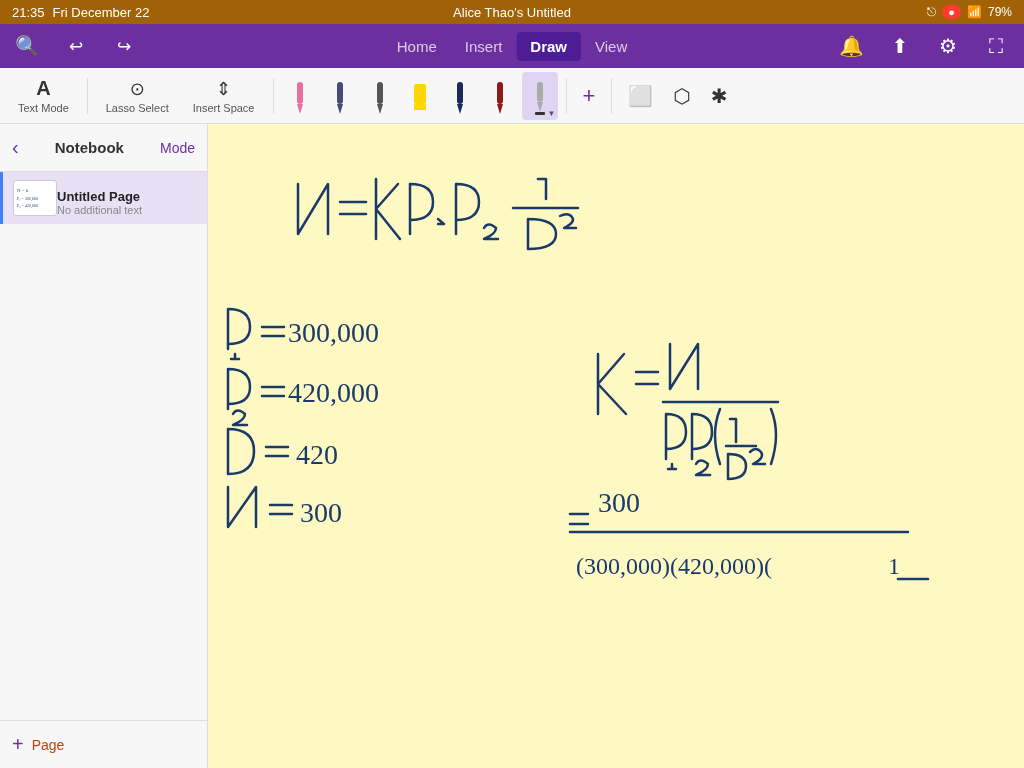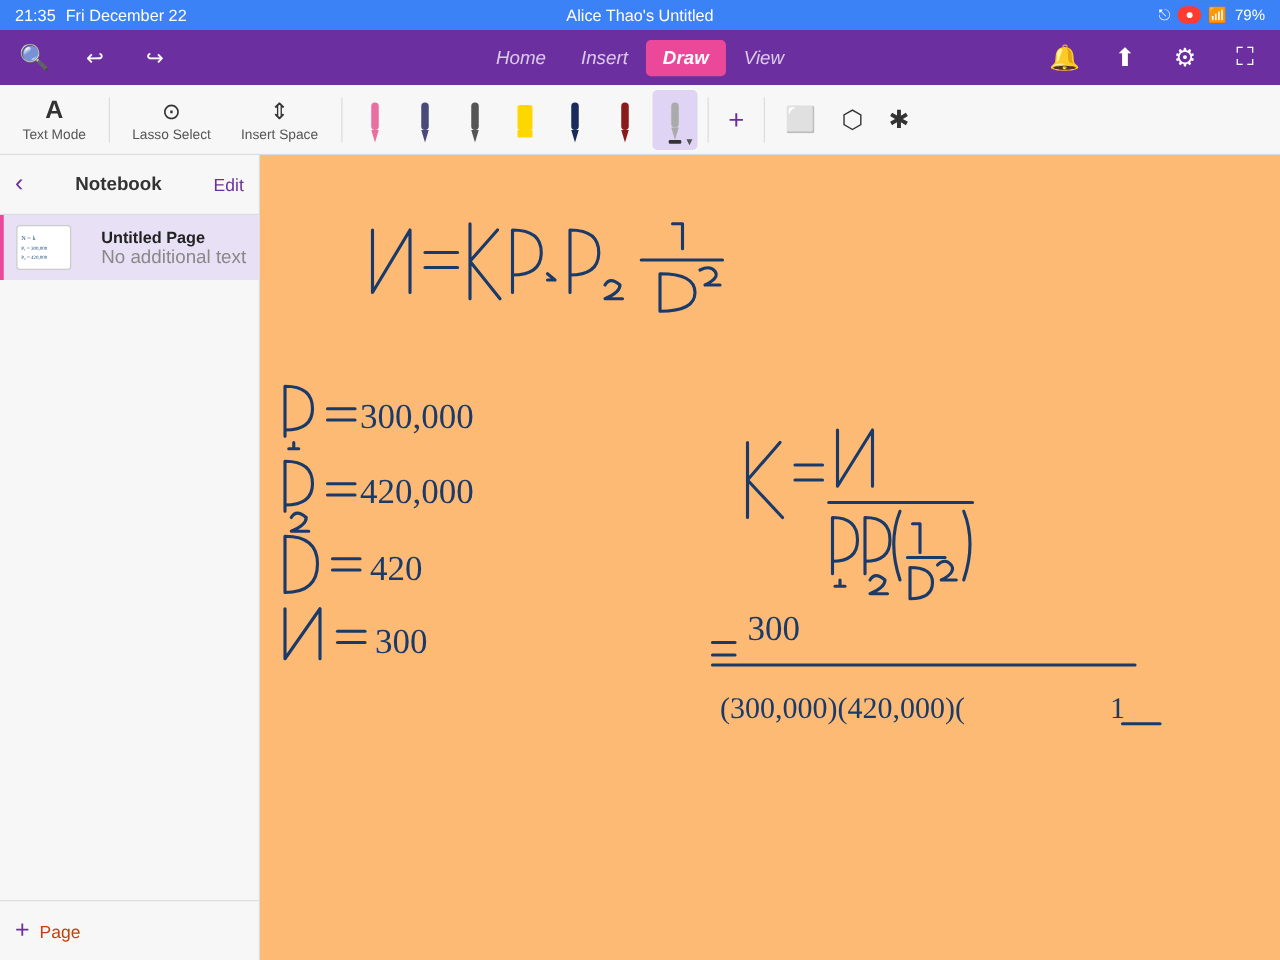--- a/index.html
+++ b/index.html
@@ -1,20 +1,20 @@
 <!DOCTYPE html>
 <html><head>
   <meta charset="utf-8">
   <style>
     * { box-sizing: border-box; margin: 0; padding: 0; }
     body { font-family: -apple-system, BlinkMacSystemFont, 'Segoe UI', sans-serif; background: #f0f0f0; width: 1024px; height: 768px; overflow: hidden; }
 
     
     #status-bar {
-      background: #3b82f6;
+      background: #a16207;
       color: white;
       height: 24px;
       display: flex;
       align-items: center;
       justify-content: space-between;
       padding: 0 12px;
       font-size: 13px;
       font-weight: 500;
     }
     #status-bar .status-left { display: flex; gap: 8px; }
@@ -33,24 +33,23 @@
     #nav-bar .nav-left { display: flex; gap: 16px; align-items: center; }
     #nav-bar .nav-center { display: flex; gap: 0; position: absolute; left: 50%; transform: translateX(-50%); }
     #nav-bar .nav-right { display: flex; gap: 16px; align-items: center; margin-left: auto; }
 
     .nav-tab {
       color: rgba(255,255,255,0.75);
       font-size: 15px;
       padding: 6px 14px;
       cursor: pointer;
       border-radius: 4px;
-      font-style: italic;
     }
     .nav-tab.active {
-      background: #ec4899;
+      background: #4c1d95;
       color: white;
       font-weight: 600;
     }
 
     .nav-icon-btn {
       color: white;
       font-size: 20px;
       cursor: pointer;
       width: 32px;
       height: 32px;
@@ -120,59 +119,59 @@
       justify-content: space-between;
       padding: 12px 12px;
       border-bottom: 1px solid #ddd;
     }
     #sidebar-header .back-btn { font-size: 20px; color: #6b2fa0; cursor: pointer; }
     #sidebar-header .notebook-name { font-size: 15px; font-weight: 600; color: #333; }
     #sidebar-header .edit-btn { font-size: 14px; color: #6b2fa0; cursor: pointer; font-weight: 500; }
 
     .page-item {
       display: flex;
-      align-items: center;
+      align-items: flex-end;
       padding: 8px 10px;
       background: #e8e0f5;
-      border-left: 3px solid #ec4899;
-      gap: 24px;
+      border-left: 3px solid #3b82f6;
+      gap: 0;
       cursor: pointer;
     }
     .page-thumbnail {
       width: 44px;
       height: 36px;
       background: white;
       border: 1px solid #ccc;
       border-radius: 3px;
       overflow: hidden;
       flex-shrink: 0;
       display: flex;
       align-items: center;
       justify-content: center;
     }
     .page-info { flex: 1; }
     .page-title { font-size: 13px; font-weight: 600; color: #222; }
-    .page-subtitle { font-size: 15px; color: #888; margin-top: 0; }
+    .page-subtitle { font-size: 11px; color: #888; margin-top: 0; }
 
     #sidebar-footer {
       margin-top: auto;
       padding: 12px;
       border-top: 1px solid #ddd;
       display: flex;
       align-items: center;
       gap: 8px;
       cursor: pointer;
     }
     #sidebar-footer .add-icon { font-size: 20px; color: #6b2fa0; }
     #sidebar-footer .add-label { font-size: 14px; color: #c2410c; }
 
     
     #canvas-area {
       flex: 1;
-      background: #fdba74;
+      background: #fef9c3;
       position: relative;
       overflow: hidden;
     }
 
     #canvas-area svg {
       position: absolute;
       top: 0; left: 0;
       width: 100%; height: 100%;
     }
   </style>
@@ -305,21 +304,21 @@
     <span style="font-size:20px;">✱</span>
   </div>
 </div>
 
 <div id="main">
 
   <div id="sidebar">
     <div id="sidebar-header">
       <div class="back-btn">‹</div>
       <span class="notebook-name">Notebook</span>
-      <span class="edit-btn">Edit</span>
+      <span class="edit-btn">Mode</span>
     </div>
 
     <div class="page-item">
       <div class="page-thumbnail">
         <svg width="40" height="32" viewBox="0 0 40 32">
           <rect width="40" height="32" fill="white"></rect>
           <text x="2" y="10" font-size="5" fill="#1a4a7a" font-family="serif">N = k</text>
           <text x="2" y="18" font-size="4" fill="#1a4a7a" font-family="serif">P₁ = 300,000</text>
           <text x="2" y="25" font-size="4" fill="#1a4a7a" font-family="serif">P₂ = 420,000</text>
         </svg>

